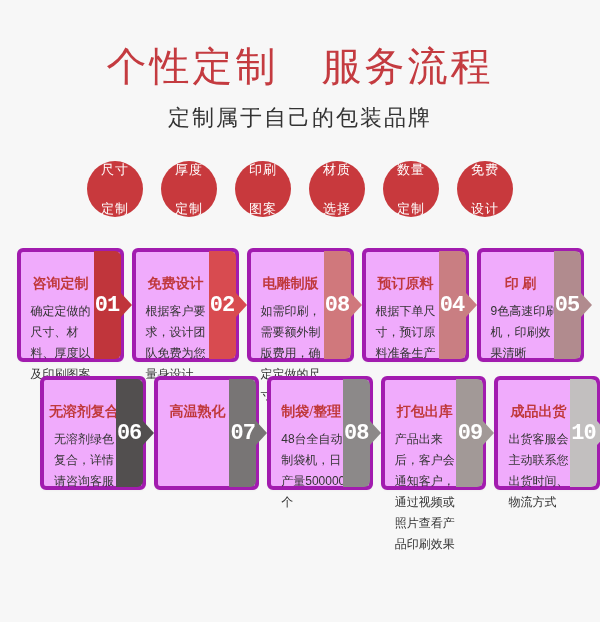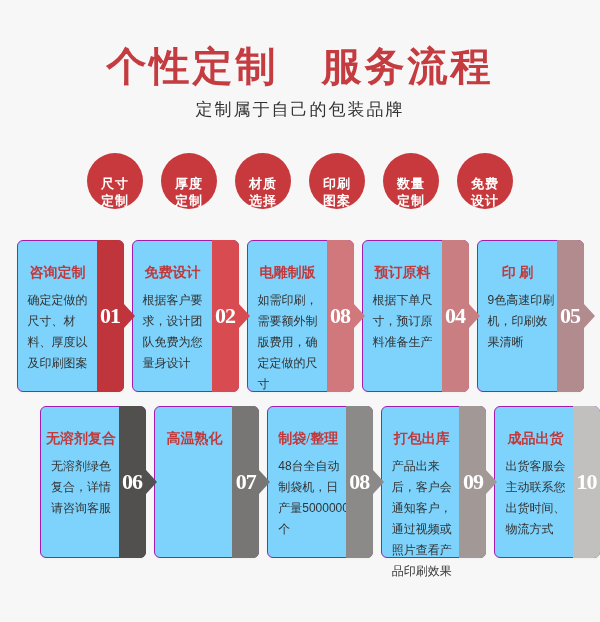--- a/index.html
+++ b/index.html
@@ -9,66 +9,66 @@
     width:600px; height:622px;
     margin:0 auto;
     background:var(--bg,#f7f7f7);
     font-family:"Liberation Sans","DejaVu Sans",sans-serif;
     overflow:hidden;
   }
   .title {
     padding-top:44px;
     text-align:center;
     font-family:"Liberation Serif","DejaVu Serif",serif;
-    font-weight:700;
+    font-weight:400;
     font-size:40px;
     line-height:46px;
     letter-spacing:3px;
     color:var(--title-red,#c43b40);
   }
   .subtitle {
-    margin-top:10px;
+    margin-top:18px;
     text-align:center;
-    font-size:17px;
+    font-size:22px;
     line-height:20px;
     letter-spacing:2px;
     color:var(--body-text,#333);
   }
   .circles {
     margin-top:33px;
     display:flex;
     justify-content:center;
     gap:18px;
   }
   .circle {
     width:56px; height:56px;
     border-radius:50%;
     background:var(--circle-red,#c8393d);
     color:#fff;
     display:flex;
     flex-direction:column;
     align-items:center;
-    justify-content:flex-end;
+    justify-content:space-between;
     font-size:13px;
-    font-weight:700;
+    font-weight:400;
     line-height:17px;
     letter-spacing:1px;
   }
   .cards-row {
     display:flex;
     justify-content:center;
     gap:8px;
   }
   .cards-row.row1 { margin-top:31px; }
   .cards-row.row2 { margin-top:14px;padding-left:40px; }
   .card {
     position:relative;
-    width:107px; height:152px;
-    background:#7dd3fc;
-    border:1px solid #a21caf;
+    width:107px; height:114px;
+    background:#f0abfc;
+    border:4px solid #a21caf;
     border-radius:6px;
     box-shadow:0 1px 2px rgba(0,0,0,0.03);
   }
   
   .card:nth-child(1){z-index:5}.card:nth-child(2){z-index:4}
   .card:nth-child(3){z-index:3}.card:nth-child(4){z-index:2}
   .card:nth-child(5){z-index:1}
   .card-title {
     margin-top:24px;
     width:80px;
@@ -101,21 +101,21 @@
     width:0; height:0;
     border-top:12px solid transparent;
     border-bottom:12px solid transparent;
     border-left:11px solid var(--band,#c0353b);
   }
   .num {
     position:absolute;
     top:50%; left:50%;
     transform:translate(-50%,-50%);
     color:#fff;
-    font-family:Liberation Serif, serif;
+    font-family:Liberation Mono, monospace;
     font-weight:700;
     font-size:22px;
     letter-spacing:-1px;
     white-space:nowrap;
   }
 </style>
 </head>
 <body>
 
 <div class="page" style="--bg: #f7f7f7; --title-red: #c43b40; --circle-red: #c8393d; --card-title-red: #c0393c; --body-text: #333333;">
@@ -126,26 +126,26 @@
   <div class="circles">
     <div class="circle">
       <div>尺寸</div>
       <div>定制</div>
     </div>
     <div class="circle">
       <div>厚度</div>
       <div>定制</div>
     </div>
     <div class="circle">
+      <div>印刷</div>
+      <div>图案</div>
+    </div>
+    <div class="circle">
       <div>材质</div>
       <div>选择</div>
-    </div>
-    <div class="circle">
-      <div>印刷</div>
-      <div>图案</div>
     </div>
     <div class="circle">
       <div>数量</div>
       <div>定制</div>
     </div>
     <div class="circle">
       <div>免费</div>
       <div>设计</div>
     </div>
   </div>

